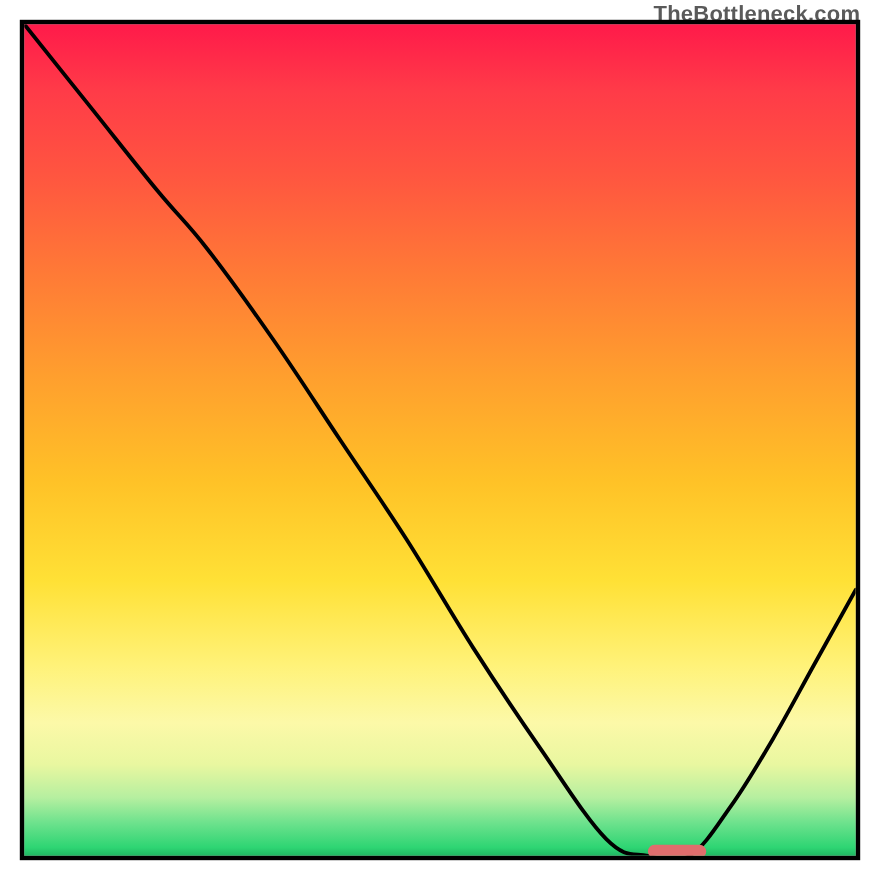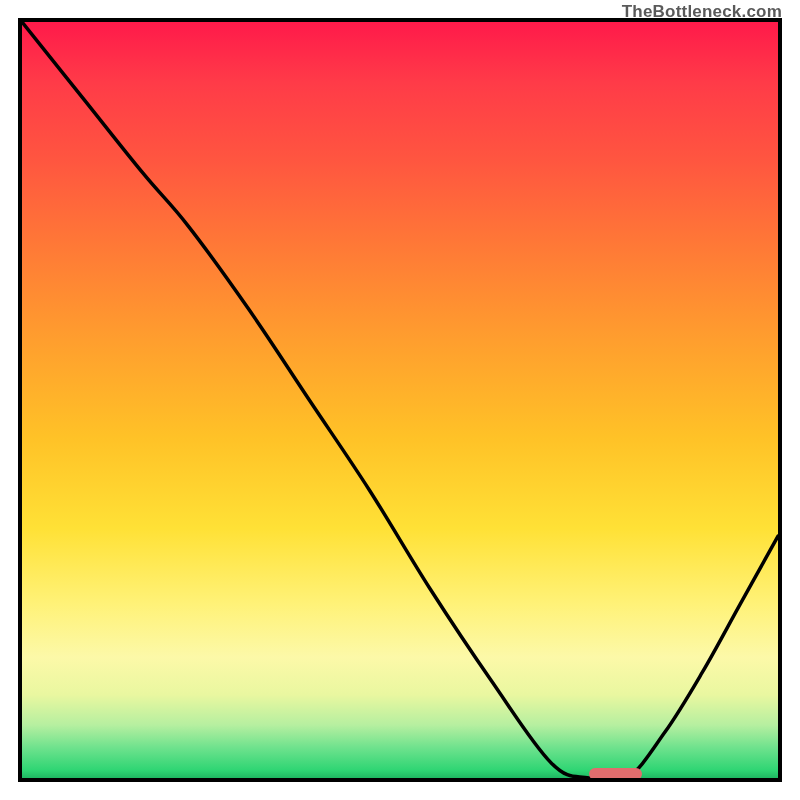--- a/index.html
+++ b/index.html
@@ -54,21 +54,21 @@
     position: absolute;
     height: 12px;
     border-radius: 6px;
     background: #e06d6d;
   }
   .watermark {
     position: absolute;
     top: 0;
     right: 18px;
     padding-top: 2px;
-    font-size: 17px;
+    font-size: 20px;
     font-weight: 600;
     color: #5a5a5a;
     letter-spacing: 0.2px;
   }
 </style>
 </head>
 <body>
 
 <div class="chart-wrap">
   <div class="watermark">TheBottleneck.com</div>

